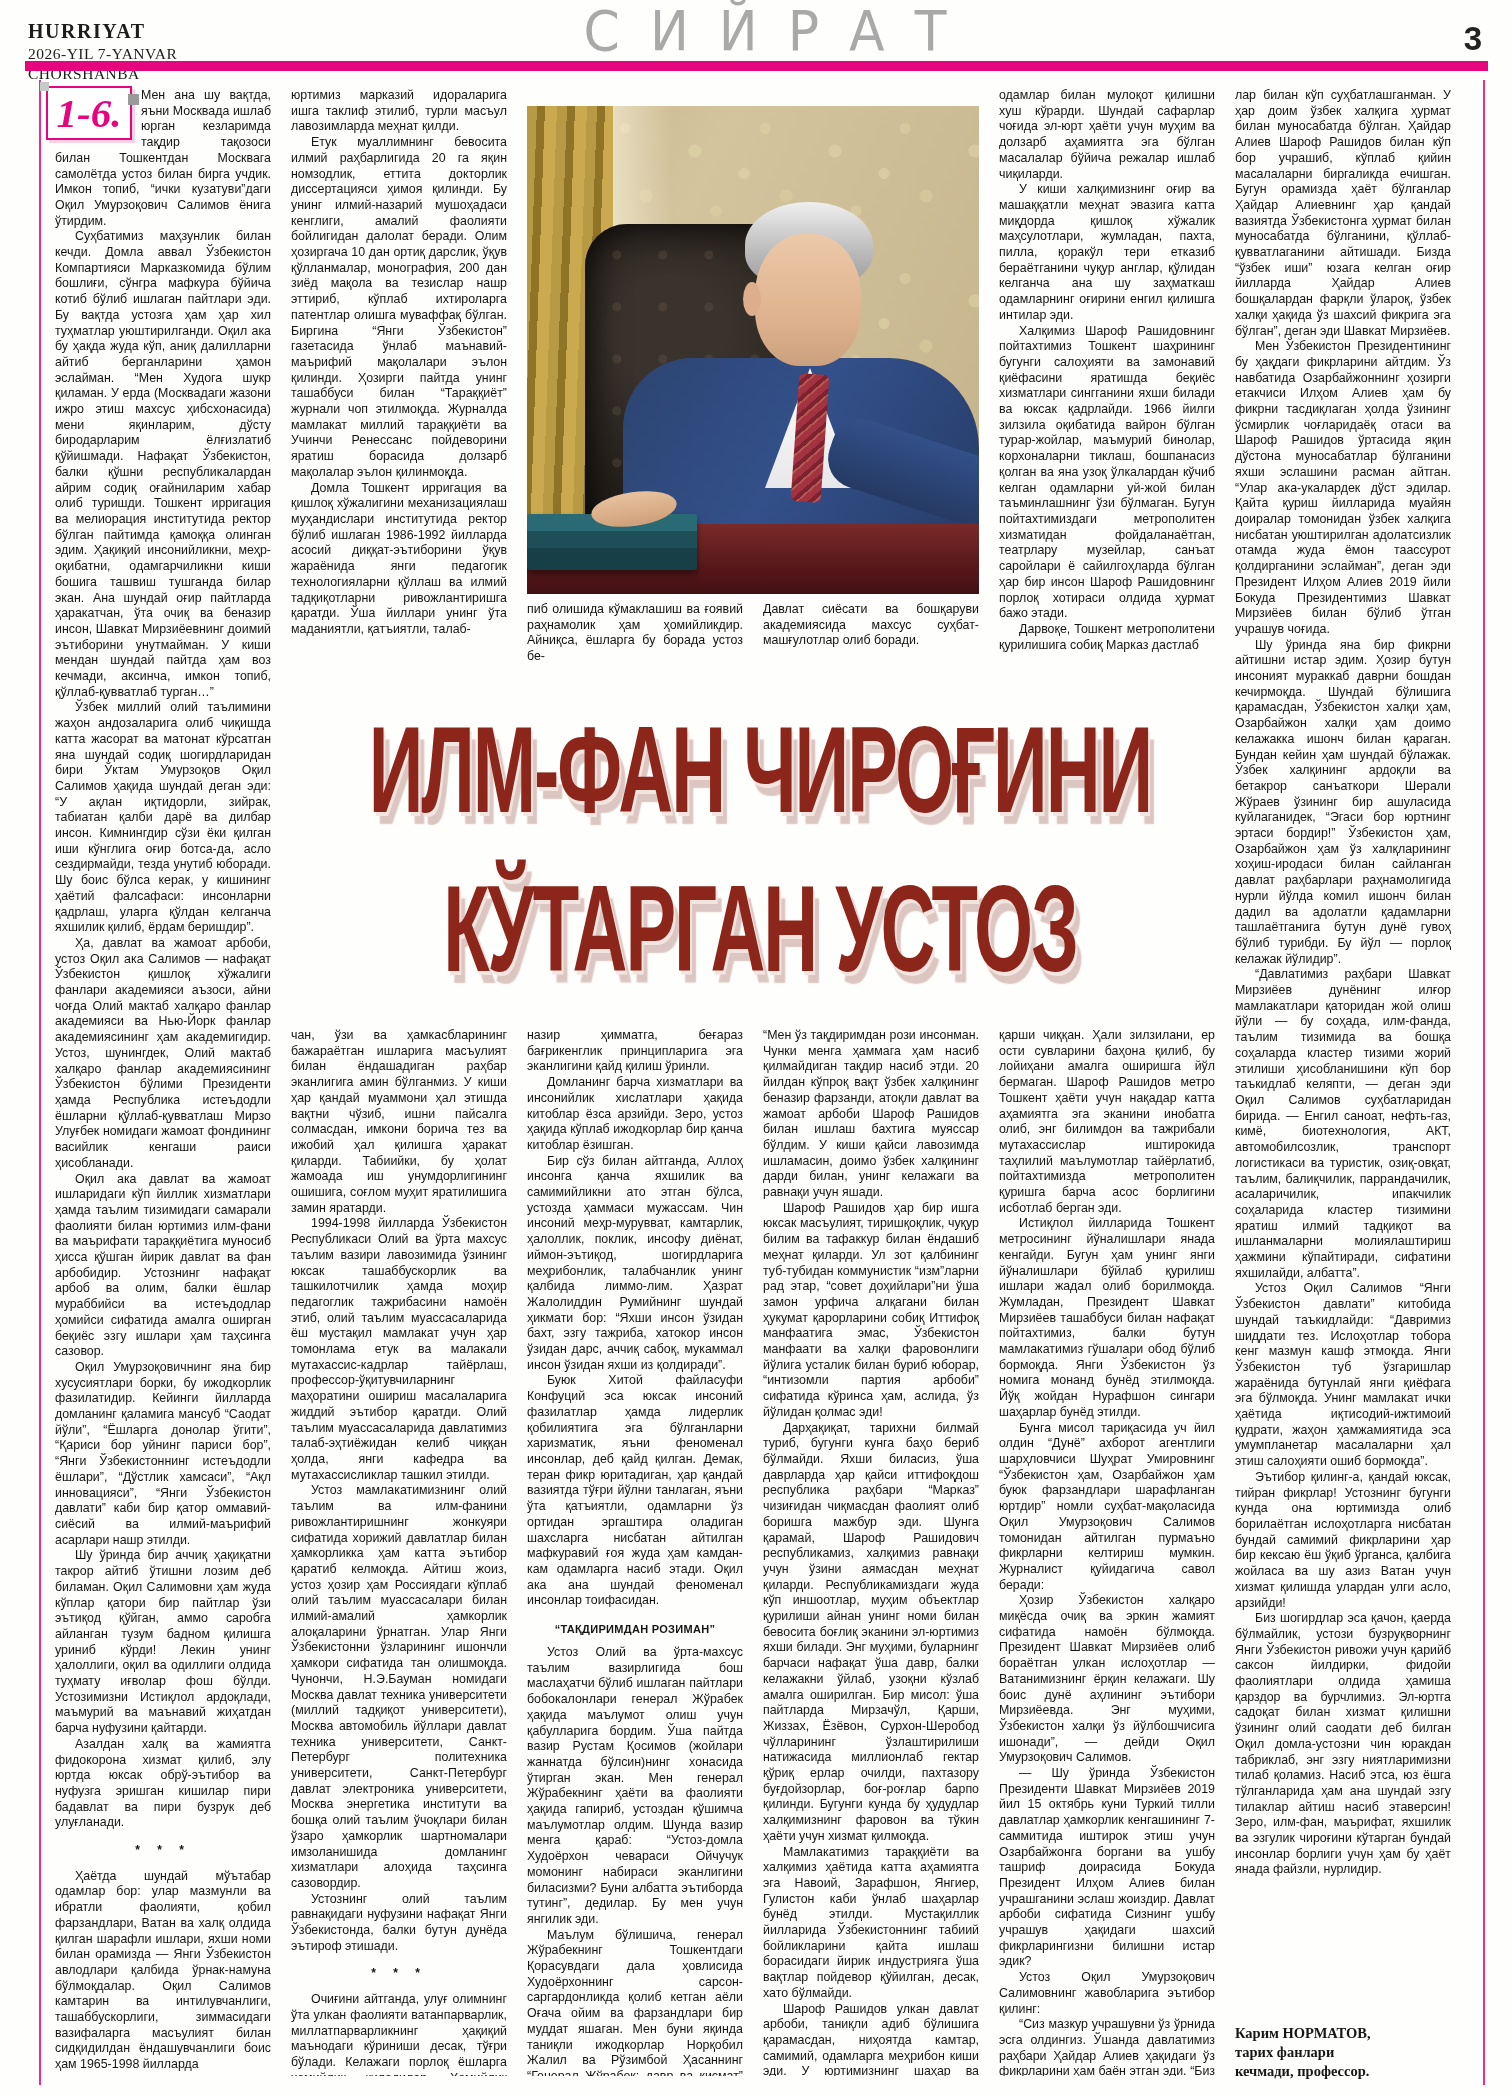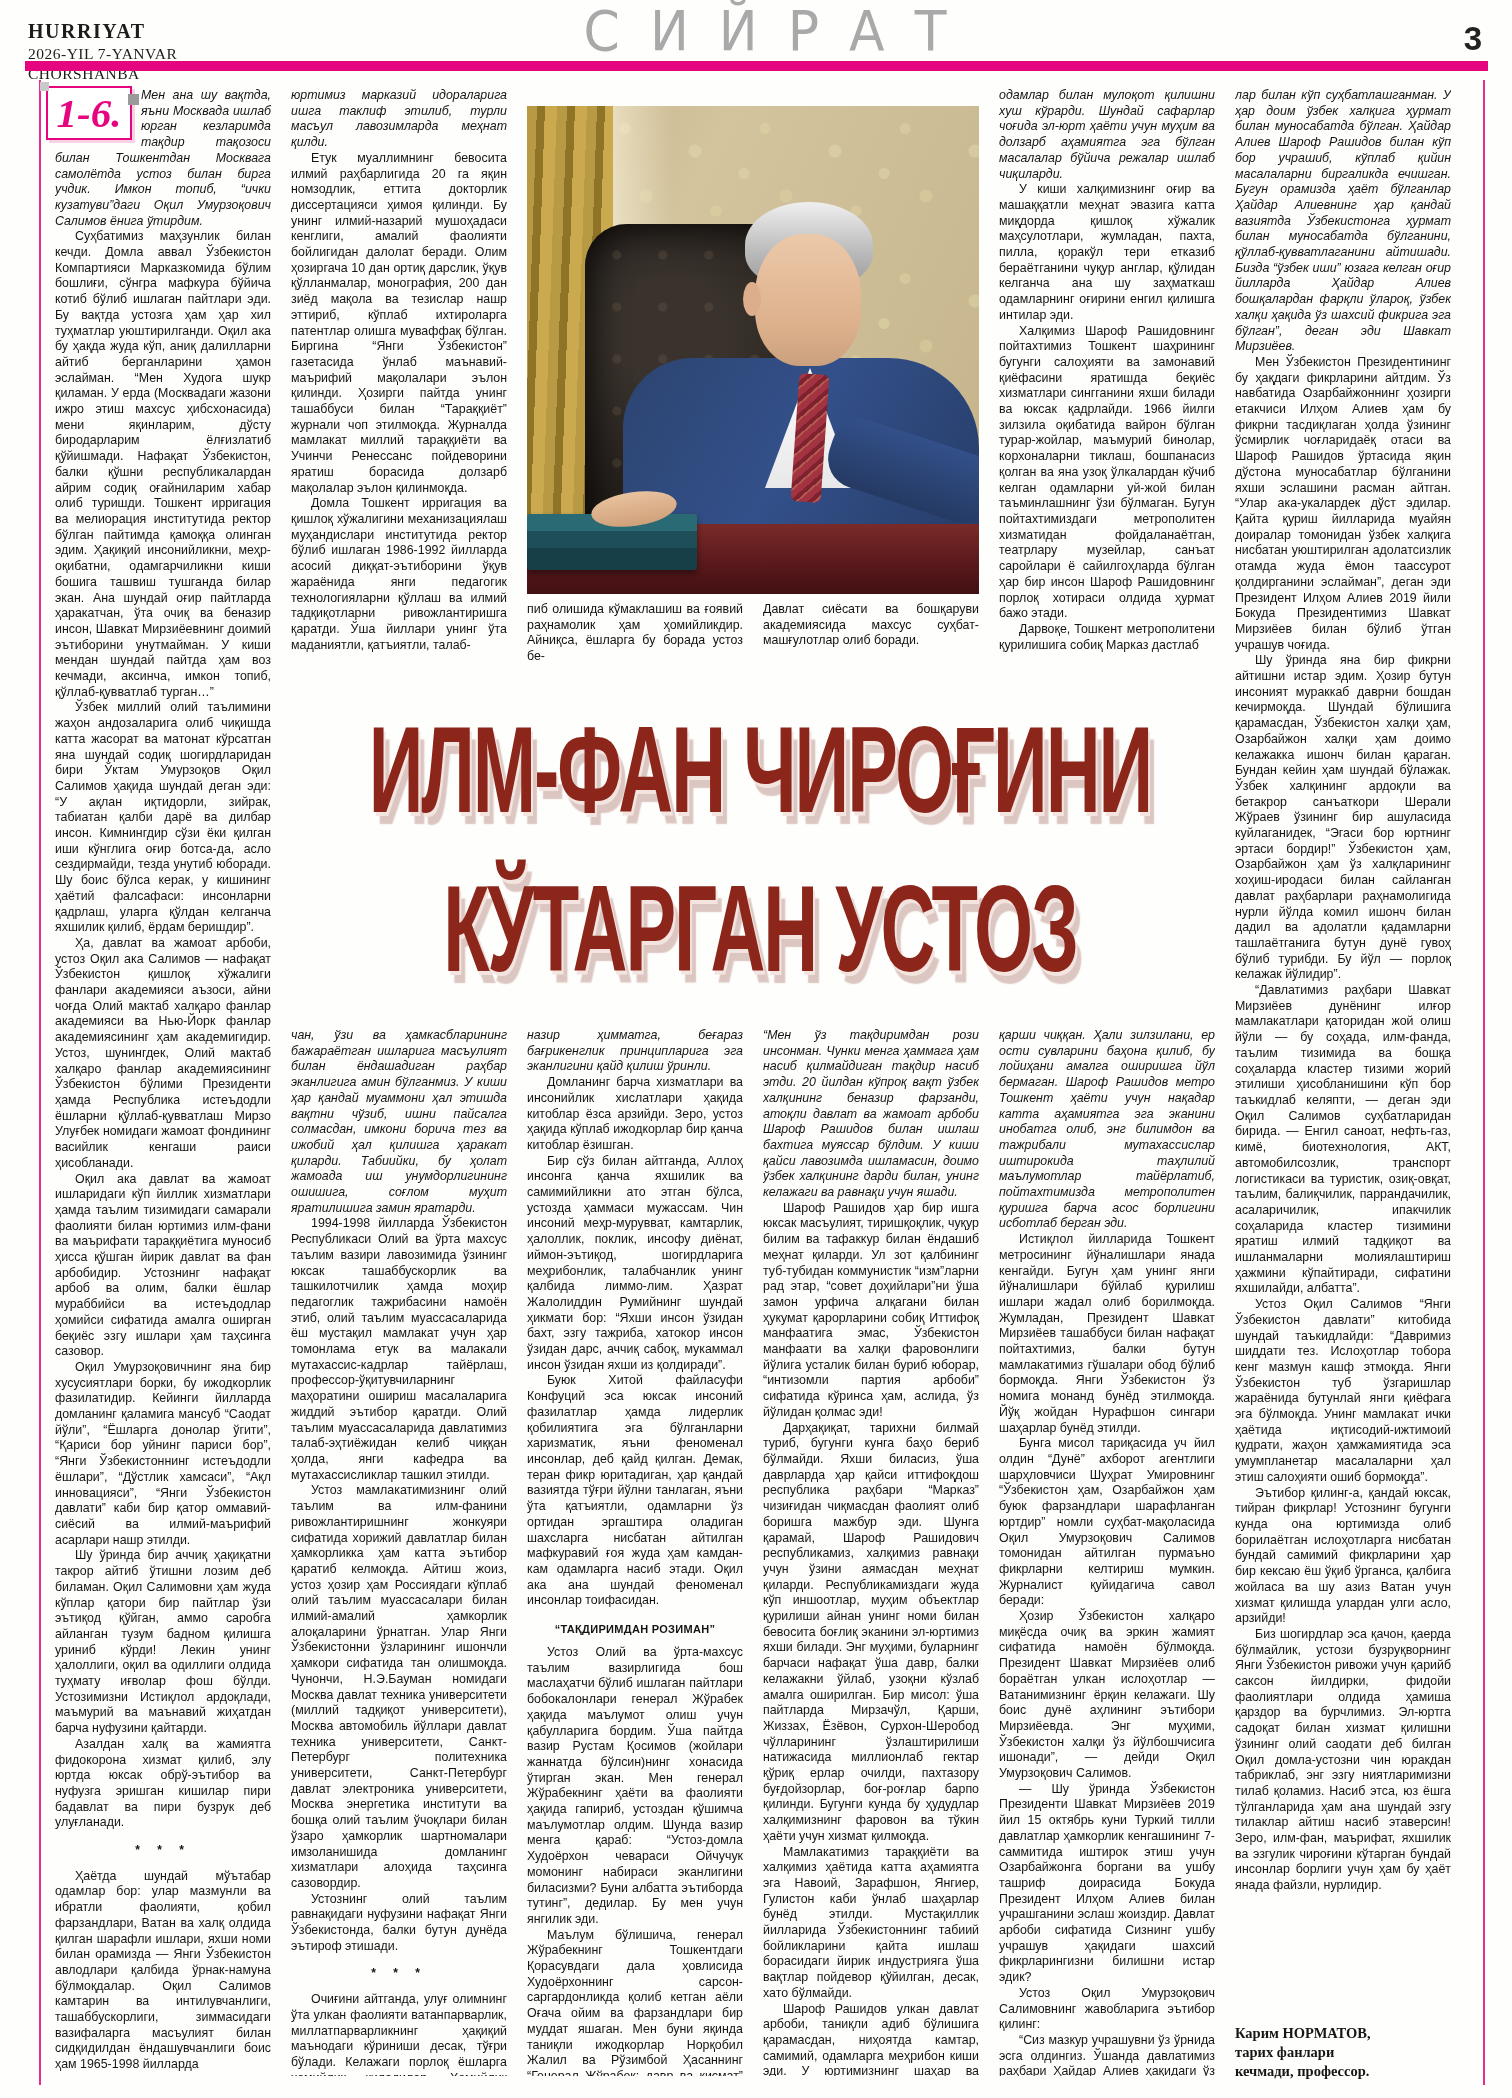--- a/index.html
+++ b/index.html
@@ -21,21 +21,21 @@
   .badge{position:absolute;left:46px;top:86px;width:82px;height:50px;border:2px solid var(--accent);
         background:#fff;display:flex;align-items:center;justify-content:center;
         font-family:"Liberation Serif",serif;font-style:italic;font-weight:bold;font-size:41px;
         color:var(--accent);box-shadow:3px 3px 0 rgba(229,6,127,.18);}
   .badge::before{content:"";position:absolute;left:-8px;top:-6px;width:9px;height:9px;background:#c9c9c9;}
   .badge::after{content:"";position:absolute;right:-9px;top:6px;width:11px;height:11px;background:#9a9a9a;}
   
   .col{position:absolute;width:216px;overflow:hidden;text-align:justify;
        font-size:12.4px;line-height:15.7px;color:#141414;}
   .para{margin:0;text-indent:20px;}
-  .para.cont{text-indent:0;font-style:italic;}
+  .para.cont{text-indent:0;}
   .para.sep{text-indent:0;text-align:center;letter-spacing:7px;font-weight:bold;
             padding:12px 0 10px 0;font-size:12px;}
   .para.subhead{text-indent:0;text-align:center;font-weight:bold;font-size:11px;
             line-height:20px;padding:10px 0 6px 0;letter-spacing:.3px;}
   #col1{left:55px;top:88px;height:1992px;}
   #col2-top{left:291px;top:88px;height:660px;}
   #col2-bottom{left:291px;top:1028px;height:1048px;}
   #col3-bottom{left:527px;top:1028px;height:1048px;}
   #col4-bottom{left:763px;top:1028px;height:1048px;}
   #col5-top{left:999px;top:88px;height:660px;}

